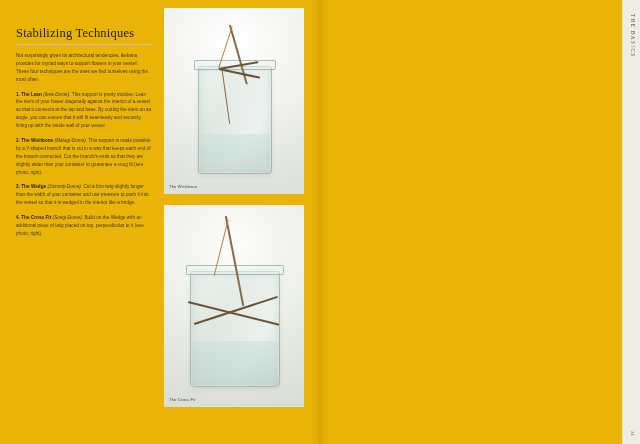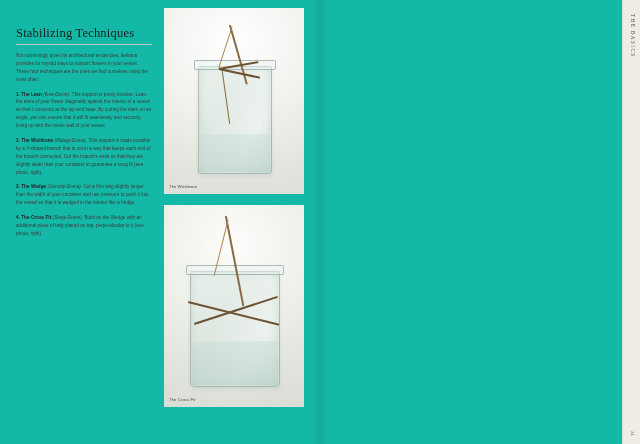--- a/index.html
+++ b/index.html
@@ -15,21 +15,21 @@
   }
   .spread {
     position: relative;
     width: 640px; height: 444px;
     background: #fdfdfb;
     display: flex;
   }
   .page {
     position: relative;
     height: 444px;
-    background: #14b8a6;
+    background: #eab308;
   }
   .page-left  { width: 320px; }
   .page-right { width: 320px; }
 
   
   .gutter {
     position: absolute;
     left: 311px; top: 0;
     width: 18px; height: 444px;
     background: linear-gradient(to right,

